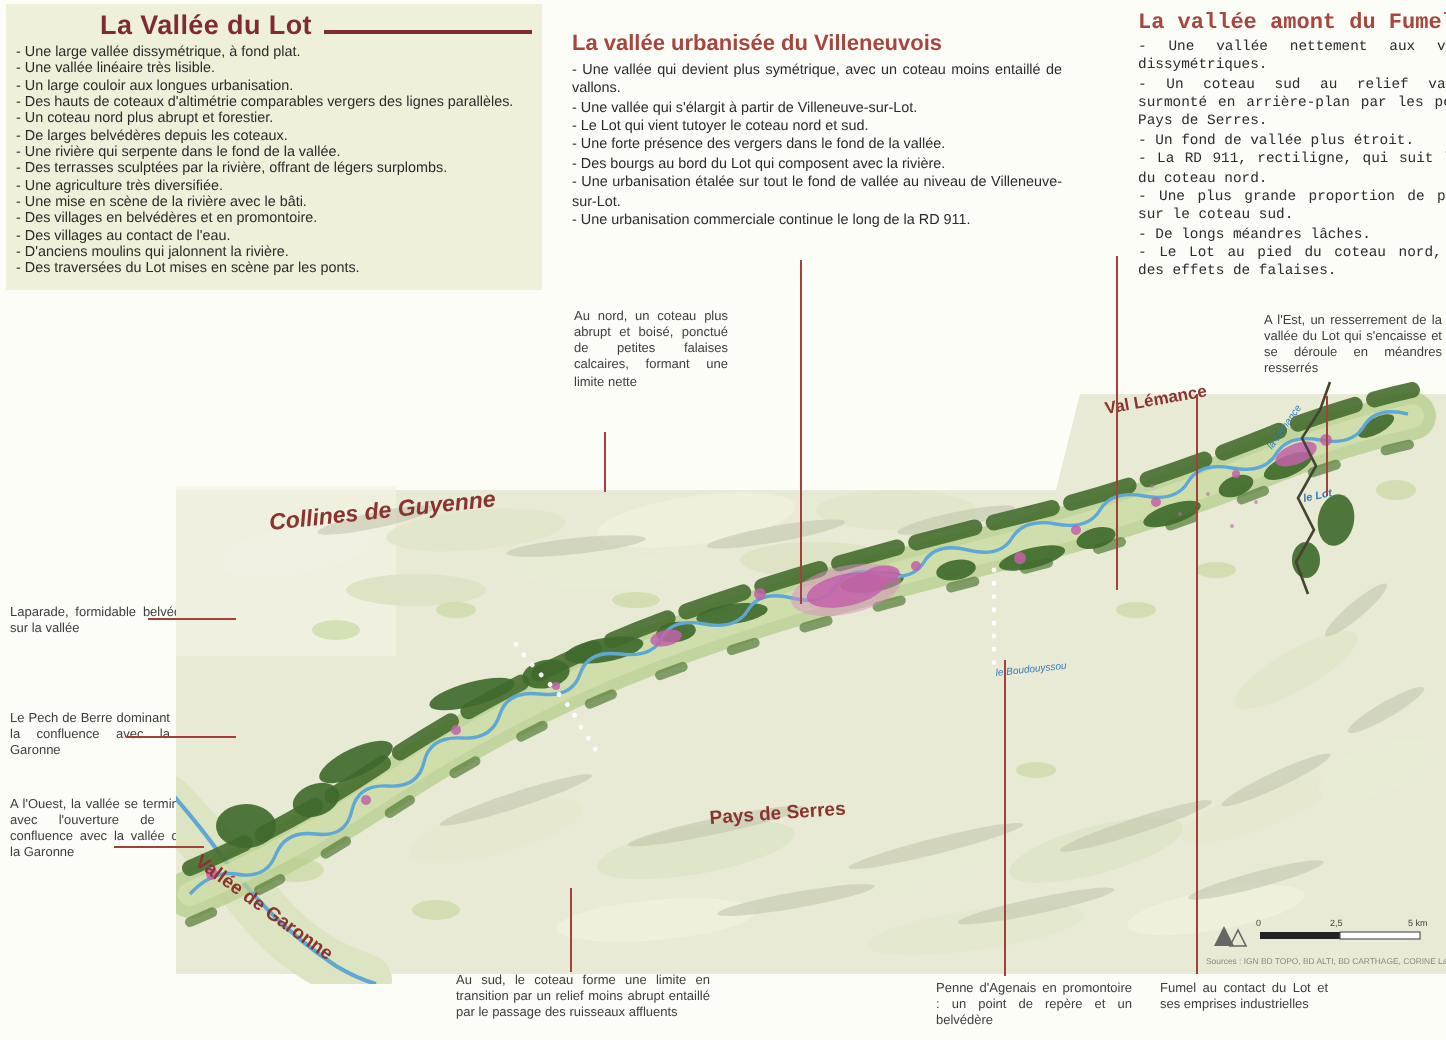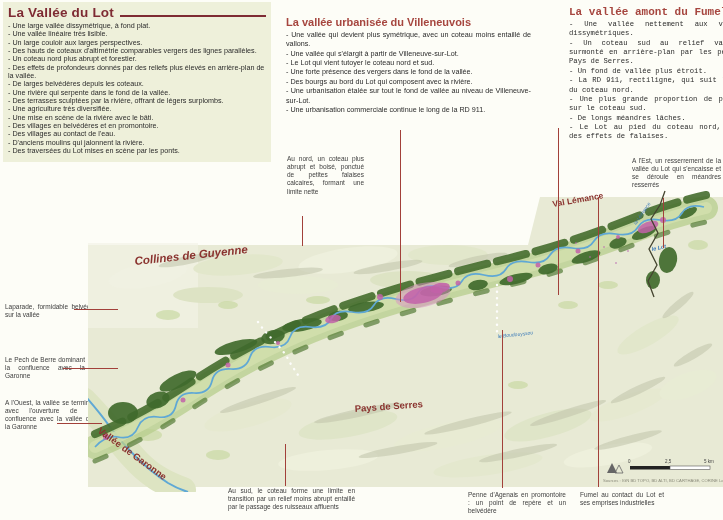--- a/index.html
+++ b/index.html
@@ -5,21 +5,21 @@
   html,body{margin:0;padding:0;}
   body{font-family:"Liberation Sans",sans-serif;background:#ffffff;}
   .page{position:relative;width:723px;height:520px;background:#fdfdf7;overflow:hidden;}
 
   
   .col{position:absolute;color:#2e2e2e;}
   .col1{left:3px;top:2px;width:268px;background:#eef0da;padding:3px 5px 6px 5px;box-sizing:border-box;}
   .col2{left:286px;top:16px;width:245px;}
   .col3{left:569px;top:6px;width:184px;font-family:Liberation Mono, monospace;}
   .col-head{display:flex;align-items:flex-end;margin:0 0 2px 0;}
-  .col1 .col-head span.t{font-size:13.5px;font-weight:bold;color:#7e2b33;letter-spacing:.2px;}
+  .col1 .col-head span.t{font-size:13.5px;font-weight:bold;color:#7e2b33;letter-spacing:.2px;margin-left:42px;}
   .col1 .rule{flex:1;border-top:2px solid #7e2b33;margin:0 0 3px 6px;}
   .col2 .col-head span.t,.col3 .col-head span.t{font-size:11px;font-weight:bold;color:#a6463f;}
   .items{margin-top:2px;}
   .items .item{font-size:7.2px;line-height:1.16;color:#2b2b2b;}
   .col2 .items .item,.col3 .items .item{line-height:1.3;text-align:justify;}
 
   
   .note{position:absolute;font-size:6.5px;line-height:1.25;color:#3d3d3d;text-align:justify;}
 
   
@@ -35,24 +35,23 @@
 <div class="page">
 
   <div class="col col1">
     <div class="col-head">
       <span class="t">La Vallée du Lot</span>
       <span class="rule"></span>
     </div>
     <div class="items">
         <div class="item">- Une large vallée dissymétrique, à fond plat.</div>
         <div class="item">- Une vallée linéaire très lisible.</div>
-        <div class="item">- Un large couloir aux larges perspectives.</div>
+        <div class="item">- Un large couloir aux longues urbanisation.</div>
         <div class="item">- Des hauts de coteaux d'altimétrie comparables vergers des lignes parallèles.</div>
         <div class="item">- Un coteau nord plus abrupt et forestier.</div>
-        <div class="item">- Des effets de profondeurs donnés par des reliefs plus élevés en arrière-plan de la vallée.</div>
         <div class="item">- De larges belvédères depuis les coteaux.</div>
         <div class="item">- Une rivière qui serpente dans le fond de la vallée.</div>
         <div class="item">- Des terrasses sculptées par la rivière, offrant de légers surplombs.</div>
         <div class="item">- Une agriculture très diversifiée.</div>
         <div class="item">- Une mise en scène de la rivière avec le bâti.</div>
         <div class="item">- Des villages en belvédères et en promontoire.</div>
         <div class="item">- Des villages au contact de l'eau.</div>
         <div class="item">- D'anciens moulins qui jalonnent la rivière.</div>
         <div class="item">- Des traversées du Lot mises en scène par les ponts.</div>
       </div>

